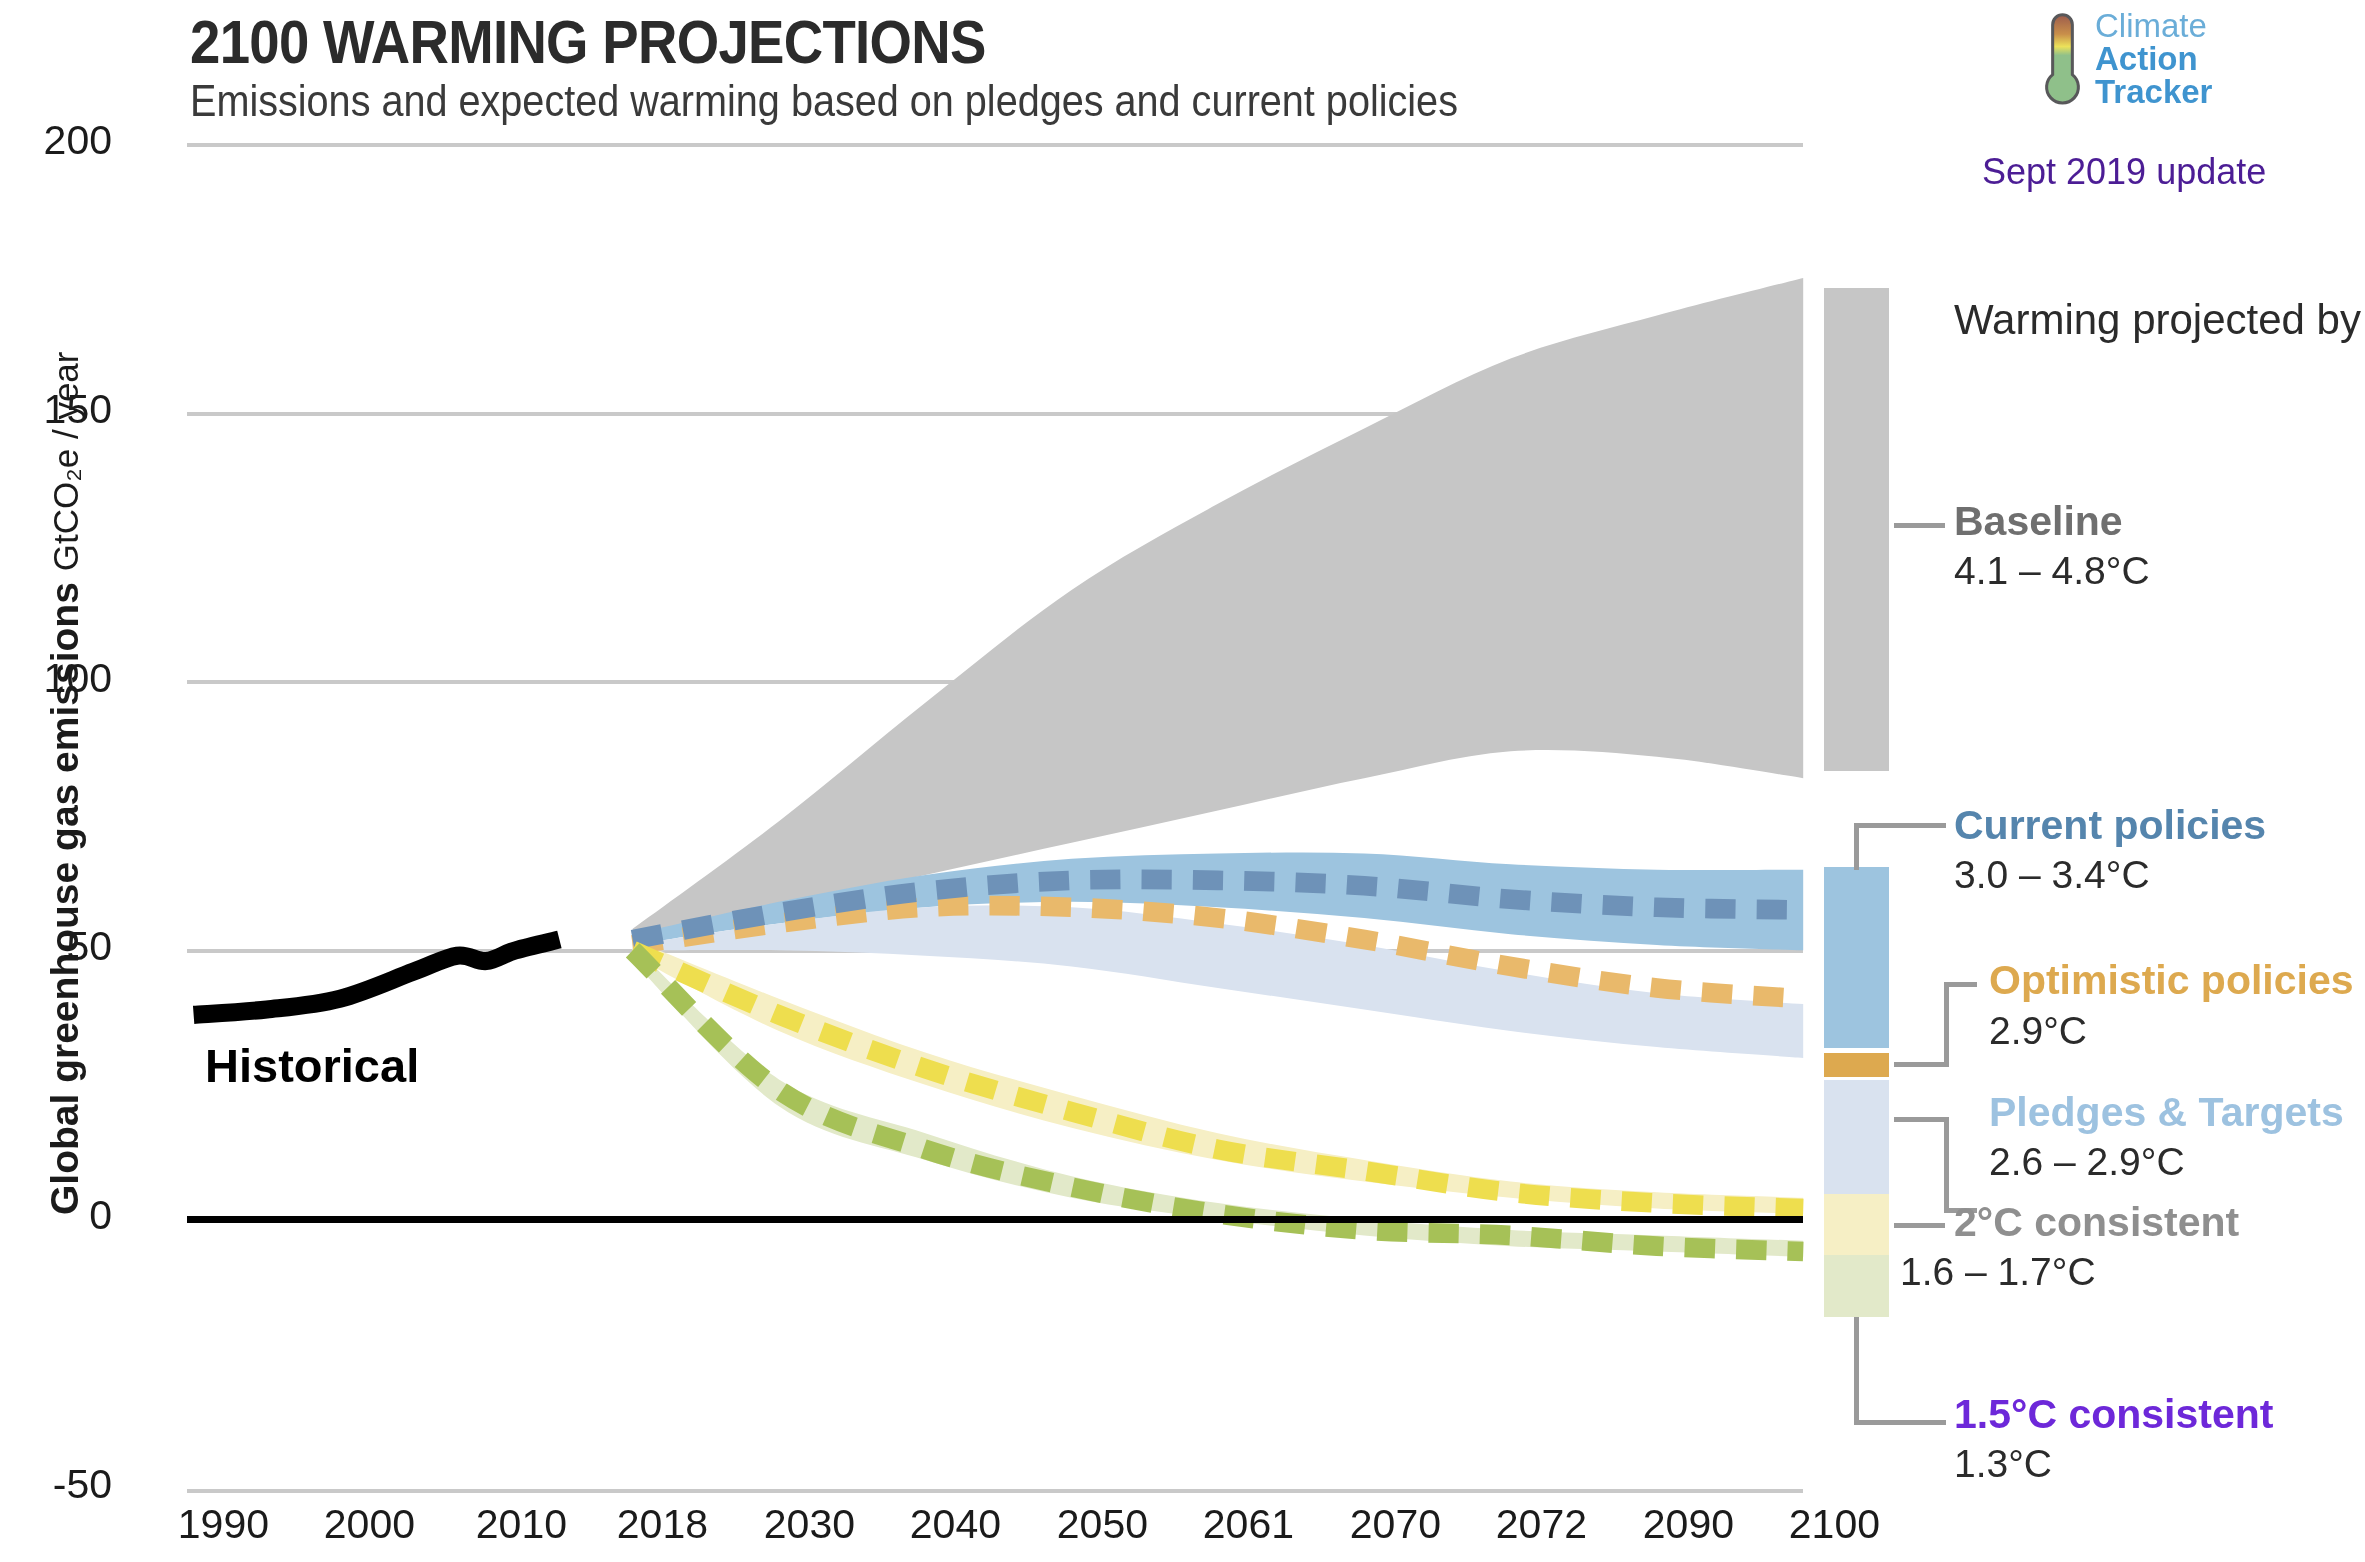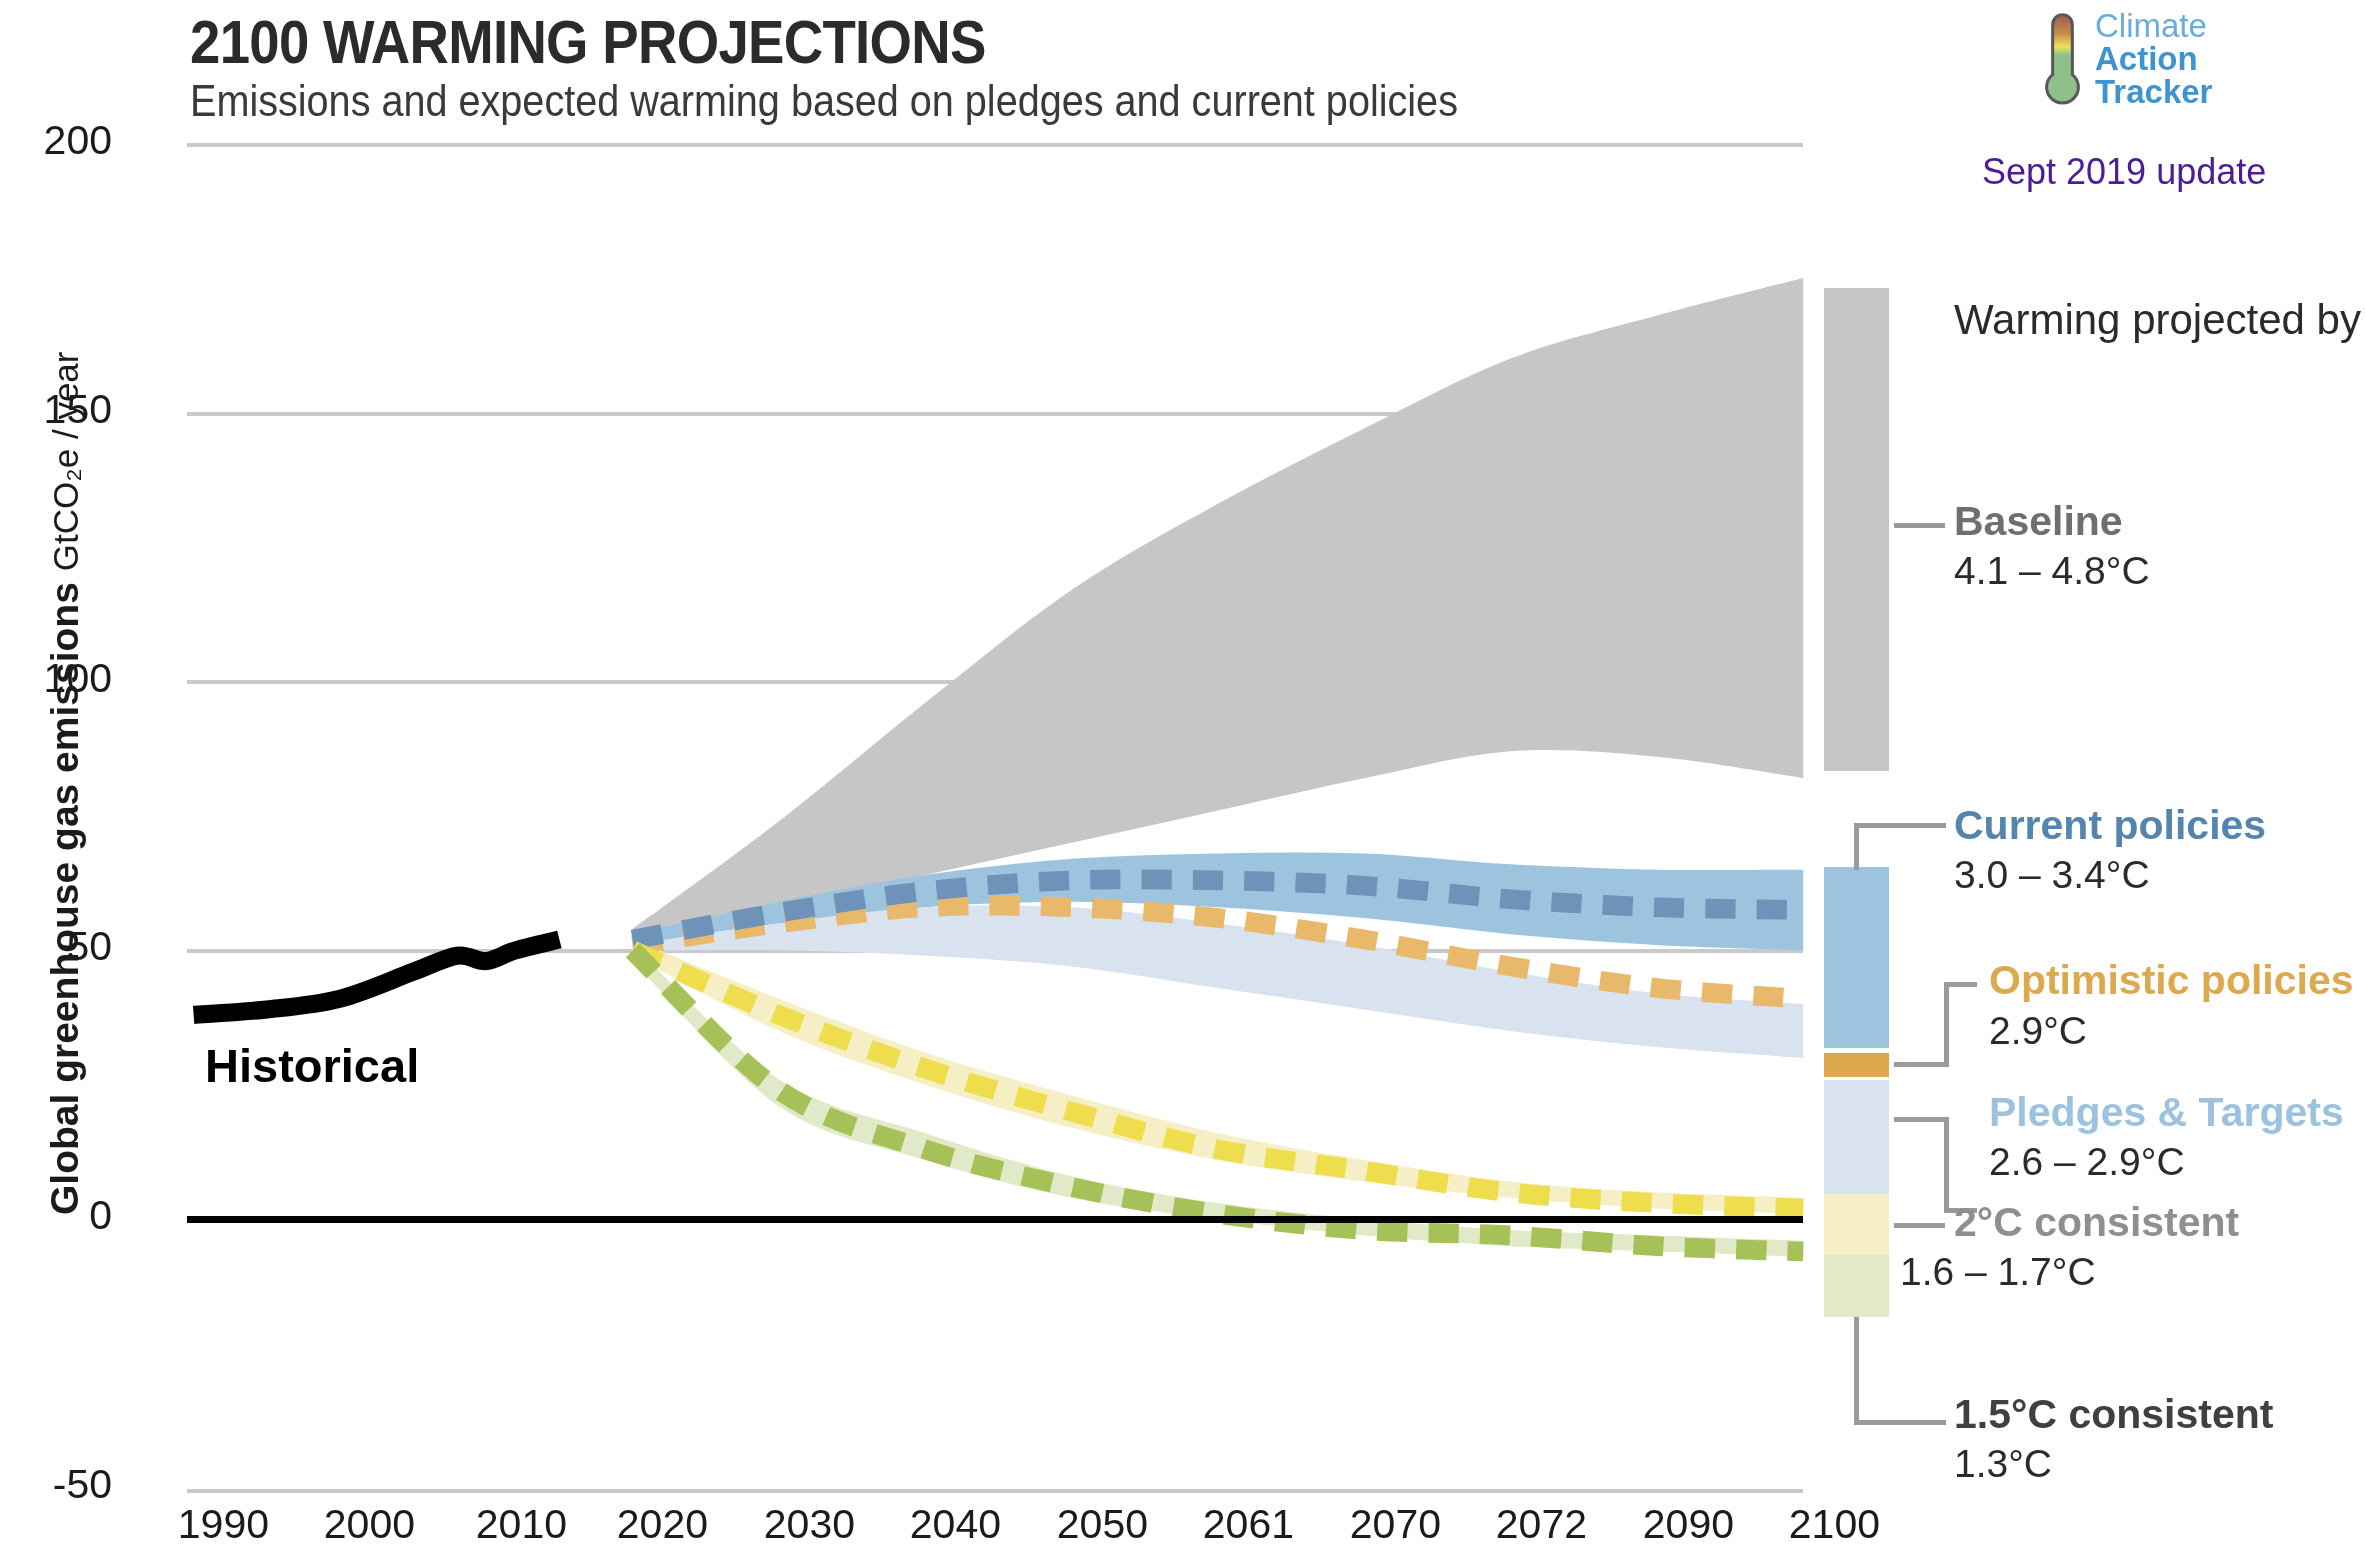--- a/index.html
+++ b/index.html
@@ -107,21 +107,21 @@
 <div class="ytick" style="top:117px">200</div>
 <div class="ytick" style="top:386px">150</div>
 <div class="ytick" style="top:655px">100</div>
 <div class="ytick" style="top:923px">50</div>
 <div class="ytick" style="top:1192px">0</div>
 <div class="ytick" style="top:1461px">-50</div>
 
 <div class="xtick" style="left:118px">1990</div>
 <div class="xtick" style="left:264px">2000</div>
 <div class="xtick" style="left:416px">2010</div>
-<div class="xtick" style="left:557px">2020</div>
+<div class="xtick" style="left:557px">2018</div>
 <div class="xtick" style="left:704px">2030</div>
 <div class="xtick" style="left:850px">2040</div>
 <div class="xtick" style="left:997px">2050</div>
 <div class="xtick" style="left:1143px">2061</div>
 <div class="xtick" style="left:1290px">2070</div>
 <div class="xtick" style="left:1436px">2072</div>
 <div class="xtick" style="left:1583px">2090</div>
 <div class="xtick" style="left:1729px">2100</div>
 
 <svg id="plot" viewBox="0 0 3133 2069">
@@ -174,15 +174,15 @@
 <div class="lg-val" style="left:1989px;top:1140px">2.6 – 2.9°C</div>
 
 <div class="sw" style="left:1824px;top:1194px;width:65px;height:62px;background:#f6efc5"></div>
 <div class="leader" style="left:1894px;top:1223px;width:51px;height:4.5px"></div>
 <div class="lg-name" style="left:1954px;top:1199px;color:#8f8f8f">2°C consistent</div>
 <div class="lg-val" style="left:1900px;top:1250px">1.6 – 1.7°C</div>
 
 <div class="sw" style="left:1824px;top:1255px;width:65px;height:62px;background:#e2e9c9"></div>
 <div class="leader" style="left:1854px;top:1317px;width:4.5px;height:107px"></div>
 <div class="leader" style="left:1854px;top:1420px;width:92px;height:4.5px"></div>
-<div class="lg-name" style="left:1954px;top:1391px;color:#404040">1.5°C consistent</div>
+<div class="lg-name" style="left:1954px;top:1391px;color:#6d28d9">1.5°C consistent</div>
 <div class="lg-val" style="left:1954px;top:1442px">1.3°C</div>
 
 
 </body></html>

